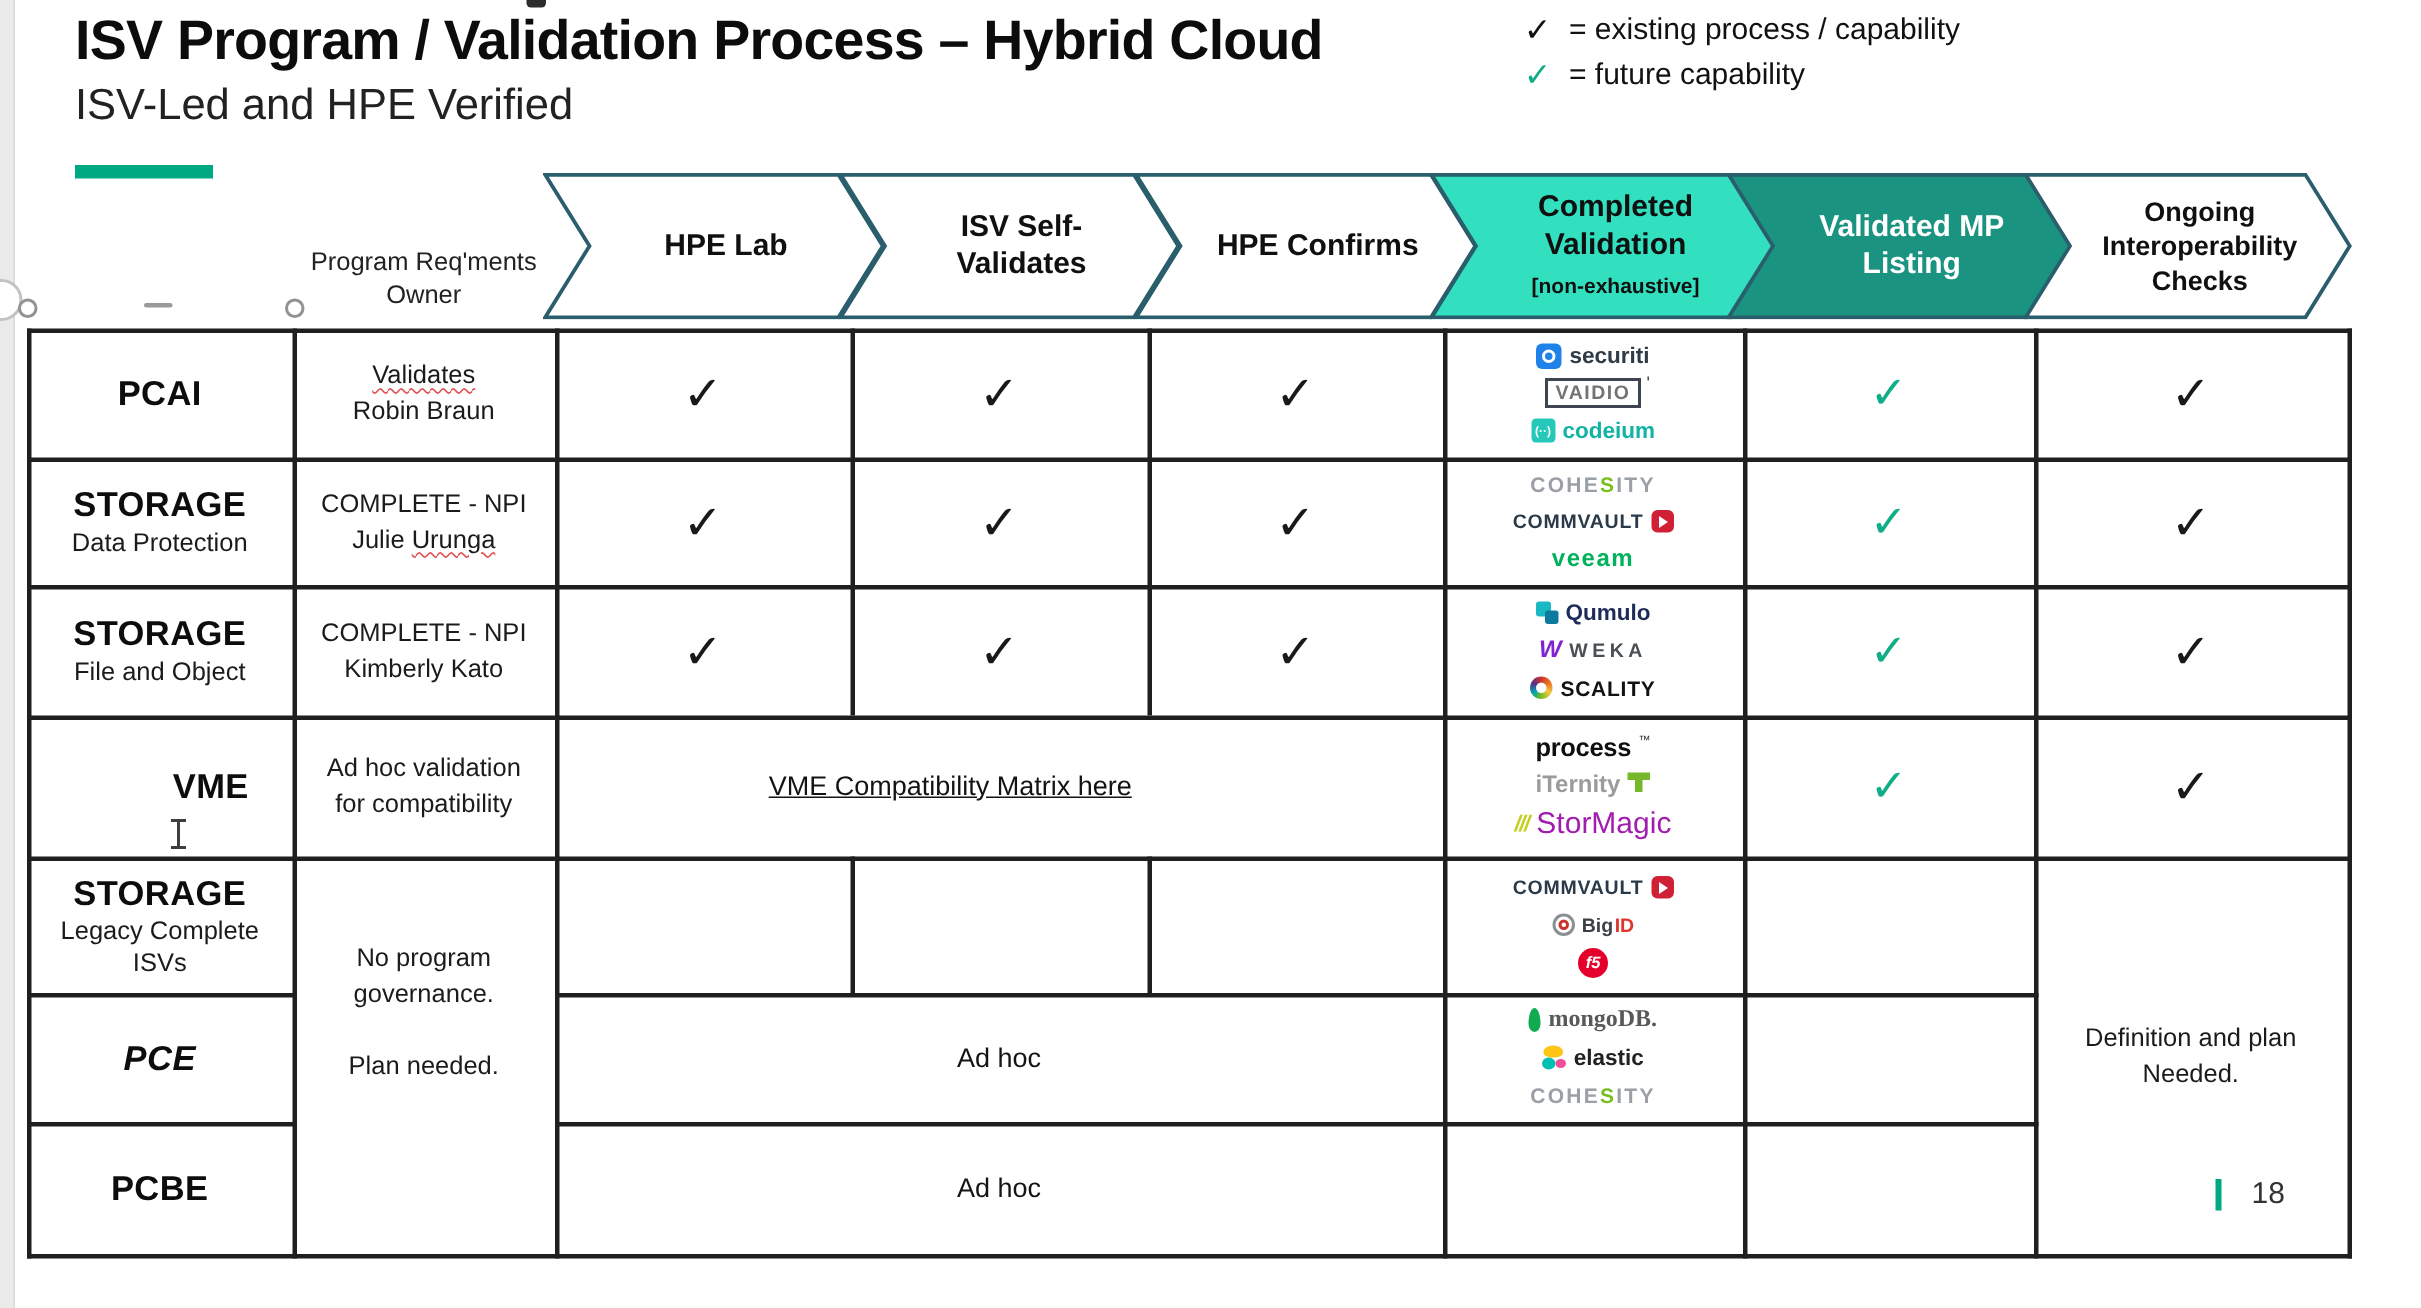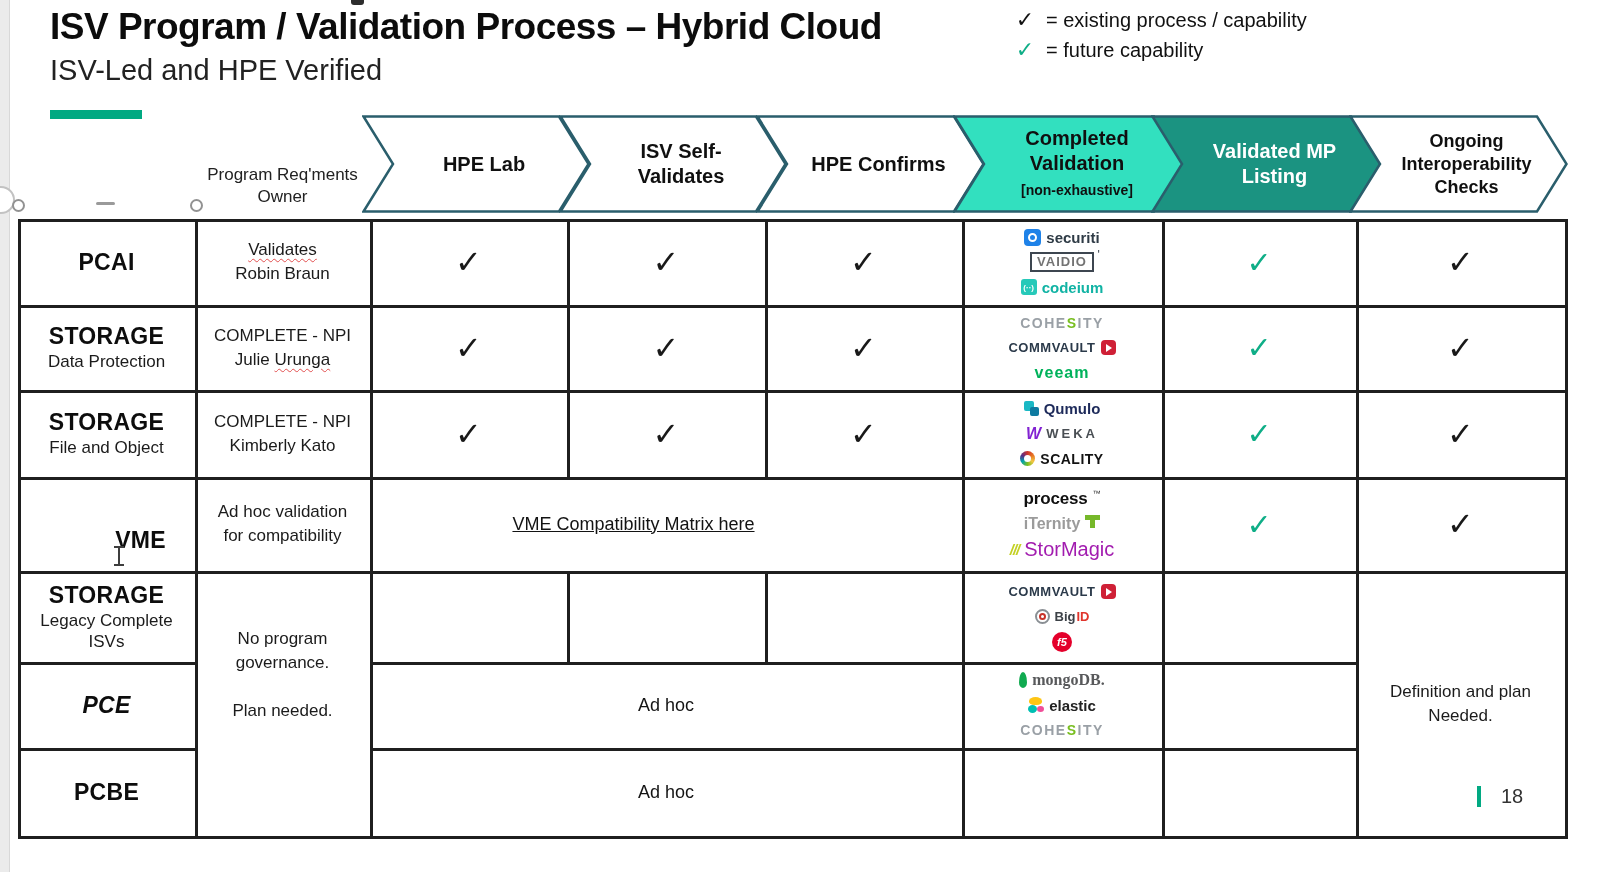--- a/index.html
+++ b/index.html
@@ -286,21 +286,21 @@
       <span class="weka-text">WEKA</span>
       </div>
     <div class="logo-row">
       <span class="scality-icon"></span>
       <span class="scality-text">SCALITY</span>
       </div>
   </div>
   <div class="cell check future" style="left:1162px;top:390px;width:194px;height:87px;">✓</div>
   <div class="cell check" style="left:1356px;top:390px;width:209px;height:87px;">✓</div>
 
-  <div class="cell" style="left:18px;top:493px;width:197px;height:94px;padding-left:48px;">
+  <div class="cell" style="left:18px;top:477px;width:197px;height:94px;padding-left:48px;">
     <span class="row-label">VME</span>
     </div>
   <div class="cell" style="left:195px;top:477px;width:175px;height:94px;">
     <span class="owner-text">Ad hoc validation</span>
     <span class="owner-text">for compatibility</span>
     </div>
   <div class="cell" style="left:370px;top:477px;width:527px;height:94px;text-align:center;">
     <span class="link-text">VME Compatibility Matrix here</span>
     </div>
   <div class="cell" style="left:962px;top:477px;width:200px;height:94px;">

